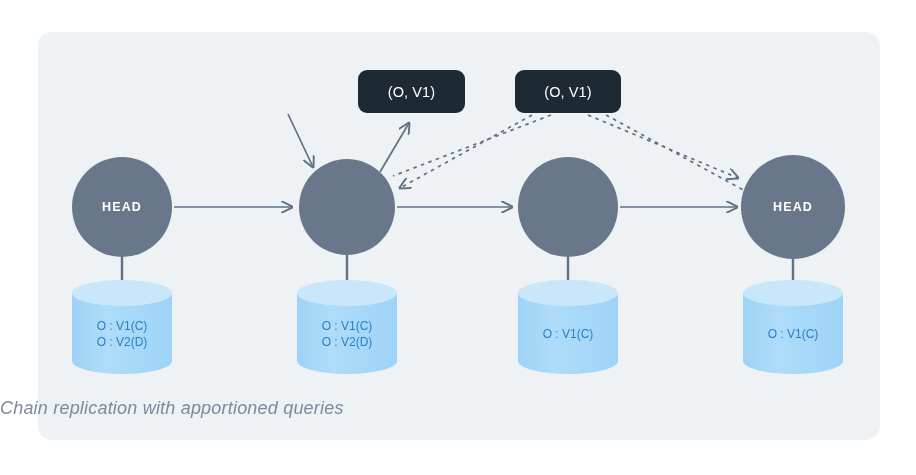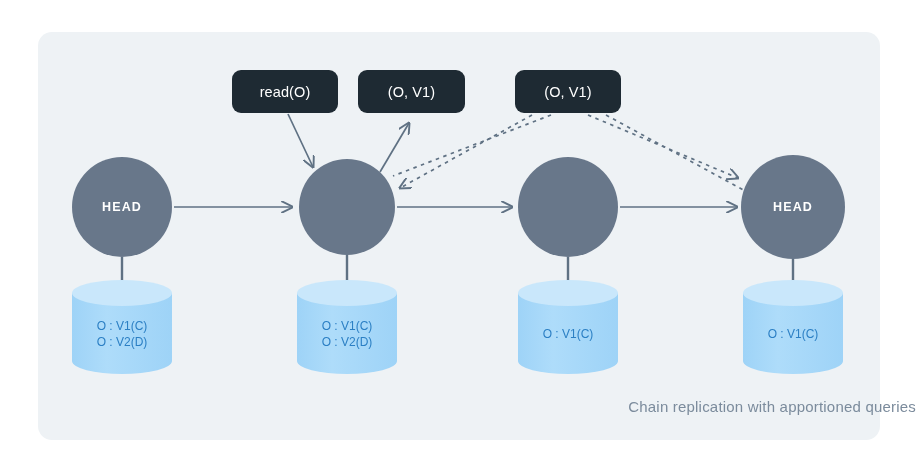--- a/index.html
+++ b/index.html
@@ -61,24 +61,25 @@
     text-align: center;
     transform: translate(-50%, -50%);
     white-space: pre;
     pointer-events: none;
   }
   #caption {
     position: absolute;
     left: 0;
     top: 398px;
     width: 916px;
-    text-align: right;
+    text-align: left;
     color: #7b8b9c;
-    font-size: 15px;
+    font-size: 18px;
     letter-spacing: 0.2px;
+    font-style: italic;
   }
 </style>
 </head>
 <body>
 
 <div id="stage">
 
   <div id="panel"></div>
 
   <svg id="diagram" viewBox="0 0 916 475" xmlns="http://www.w3.org/2000/svg">
@@ -148,23 +149,20 @@
         <ellipse cx="568" cy="293" rx="50" ry="13" fill="#c9e7fb"></ellipse>
       </g>
 
       <g>
         <path d="M 743 293 L 743 361 A 50 13 0 0 0 843 361 L 843 293 Z" fill="url(#cylBody)"></path>
         <ellipse cx="793" cy="293" rx="50" ry="13" fill="#c9e7fb"></ellipse>
       </g>
     </g>
   </svg>
 
-  <div class="msg-box" style="left:232px; top:70px; width:106px;">
-    <span>read(O)</span>
-  </div>
   <div class="msg-box" style="left:358px; top:70px; width:107px;">
     <span>(O, V1)</span>
   </div>
   <div class="msg-box" style="left:515px; top:70px; width:106px;">
     <span>(O, V1)</span>
   </div>
 
   <div class="node-label" style="left:122px; top:207px;">HEAD</div>
   <div class="node-label" style="left:793px; top:207px;">HEAD</div>
 

